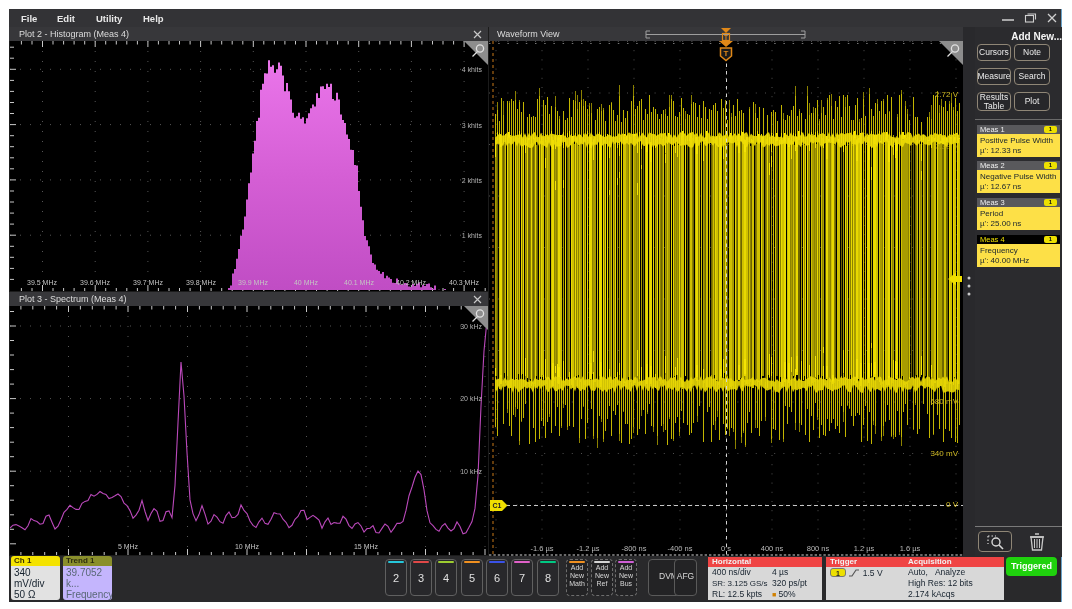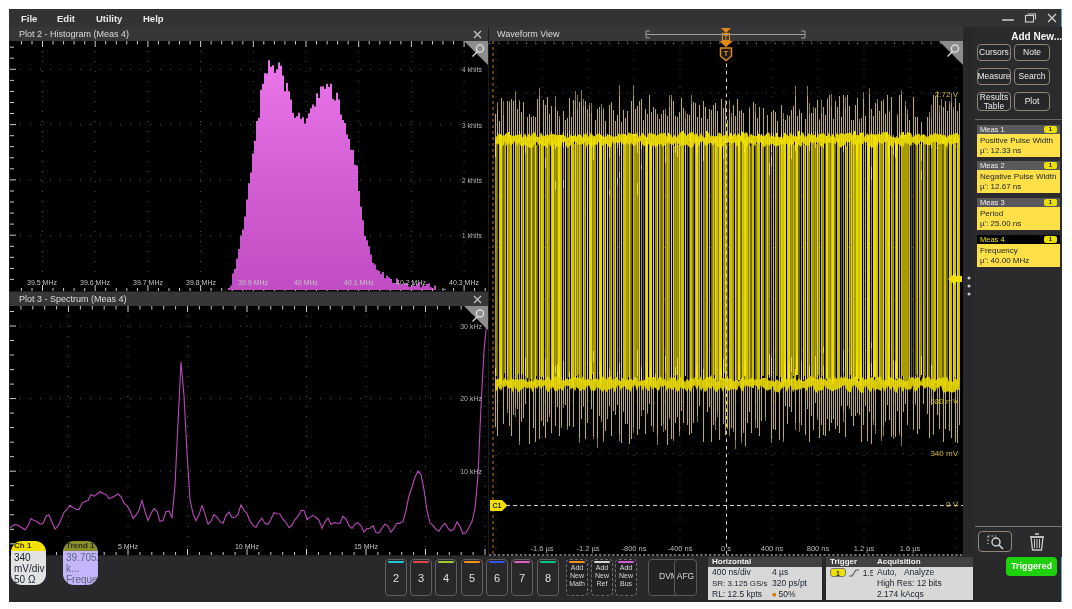--- a/index.html
+++ b/index.html
@@ -11,24 +11,24 @@
 .sbtn{position:absolute;background:#27272a;border:1px solid #8f8676;border-radius:4px;color:#ececec;font-size:8.5px;display:flex;align-items:center;justify-content:center;text-align:center;line-height:1.05}
 .meas{position:absolute;left:2px;width:83px}
 .meashdr{height:9px;background:#59595c;color:#f0f0f0;font-size:7.5px;line-height:9px;padding-left:3px;position:relative}
 .measbody{background:#fde047;color:#16222e;font-size:8px;padding:1.5px 0 1.5px 3px;line-height:10px}
 .chip{position:absolute;right:3px;top:1px;width:13px;height:7px;background:#ede000;border-radius:2px;color:#111;font-size:6px;line-height:7px;text-align:center;font-weight:bold}
 .cbtn{position:absolute;top:550px;width:22px;height:37px;background:#28282b;border:1px solid #606060;border-radius:4px;color:#e0e0e0;font-size:11px;text-align:center}
 .cbtn .stripe{position:absolute;left:2px;right:2px;top:1px;height:2px;border-radius:1px}
 .cbtn .num{margin-top:12px}
 .addbtn{position:absolute;top:550px;width:22px;height:37px;background:#232325;border:1px dashed #6e6e6e;border-radius:4px;color:#d8d8d8;font-size:7px;line-height:8px;text-align:center;padding-top:4px}
 .panel{position:absolute;top:548px;height:43px}
-.panelhdr{height:10px;background:#404040;color:#f2f2f2;font-size:8px;line-height:10px;padding-left:4px;font-weight:bold}
+.panelhdr{height:10px;background:#ef4444;color:#f2f2f2;font-size:8px;line-height:10px;padding-left:4px;font-weight:bold}
 .panelbody{background:#d8d8d8;color:#16222e;font-size:8.5px;line-height:11px;height:33px;position:relative}
 .panelbody div{position:absolute;white-space:nowrap}
-.badge{position:absolute;top:532px;width:35px;border-radius:11px;overflow:hidden}
+.badge{position:absolute;top:547px;width:49px;border-radius:3px;overflow:hidden}
 .badgehdr{height:10px;font-size:8px;line-height:10px;padding-left:3px;font-weight:bold}
 .badgebody{font-size:10px;line-height:11px;padding:1px 0 0 3px;height:34px}
 </style></head><body>
 <div class="app">
   <div class="abs menubar">
     <span style="left:12px">File</span>
       <span style="left:48px">Edit</span>
       <span style="left:87px">Utility</span>
       <span style="left:134px">Help</span>
     <svg class="abs" style="right:3px;top:3px" width="62" height="12" viewBox="0 0 62 12">
@@ -252,21 +252,21 @@
   </div>
   <div class="panel" style="left:817px;width:88px">
     <div class="panelhdr">Trigger</div>
     <div class="panelbody">
         <div style="left:4px;top:1px"><span style="display:inline-block;width:16px;height:9px;background:#ede000;border:1px solid #777;border-radius:3px;font-size:7px;line-height:9px;text-align:center;font-weight:bold;color:#222">1</span>
     <svg width="12" height="9" viewBox="0 0 12 9" style="vertical-align:-1px">
             <path d="M1 8h3l4-6h3" stroke="#555" stroke-width="1.2" fill="none"></path>
           </svg> 1.5 V</div>
       </div>
   </div>
-  <div class="panel" style="left:864px;width:100px">
+  <div class="panel" style="left:895px;width:100px">
     <div class="panelhdr">Acquisition</div>
     <div class="panelbody">
         <div style="left:4px;top:0">Auto, &nbsp;&nbsp;Analyze</div>
         <div style="left:4px;top:11px">High Res: 12 bits</div>
         <div style="left:4px;top:22px">2.174 kAcqs</div>
       </div>
   </div>
   <div class="abs" style="left:997px;top:548px;width:51px;height:19px;background:#1fd10d;border-radius:4px;color:#fff;font-size:9px;font-weight:bold;text-align:center;line-height:19px">Triggered</div>
 </div>
 

